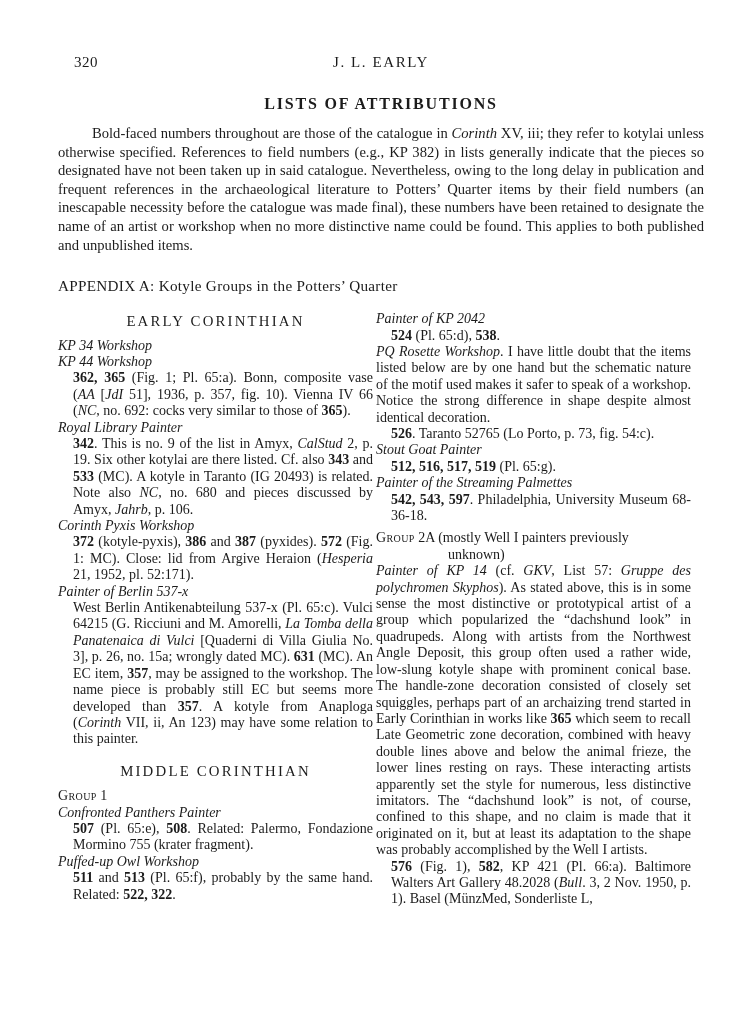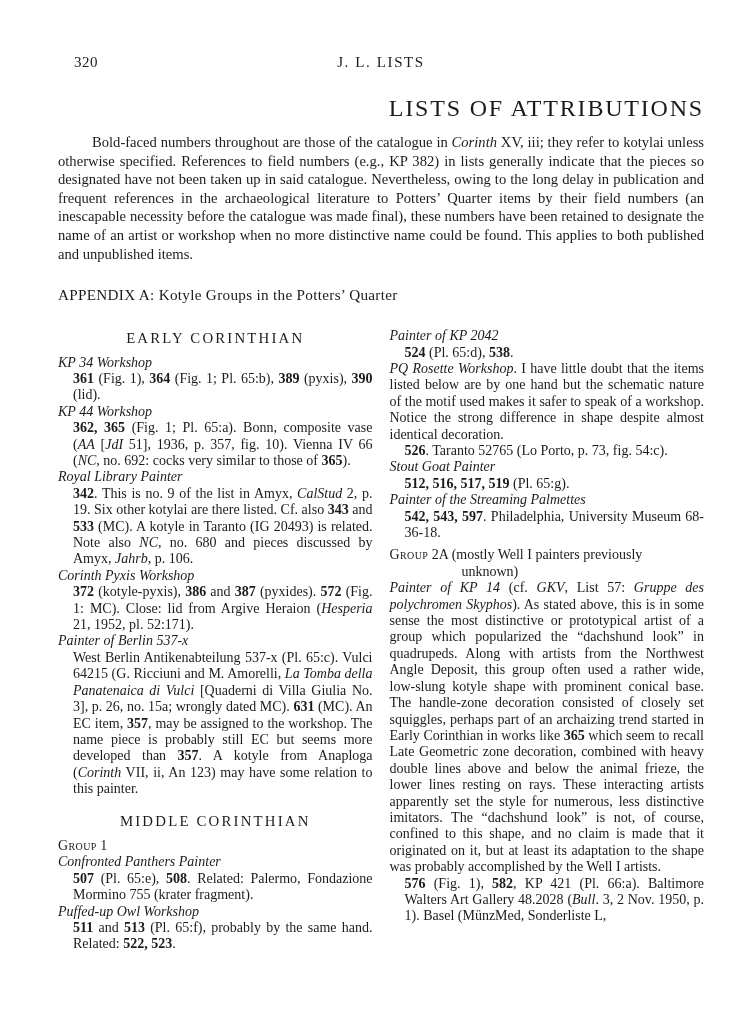--- a/index.html
+++ b/index.html
@@ -19,46 +19,46 @@
     letter-spacing: 1.6px;
     height: 20px;
   }
   .page-number {
     position: absolute;
     left: 16px; top: 0;
     letter-spacing: 0.5px;
   }
 
   .article-title {
-    text-align: right;
-    font-size: 24px;
-    font-weight: 400;
+    text-align: center;
+    font-size: 16px;
+    font-weight: 700;
     letter-spacing: 1.8px;
     margin: 21px 0 0 0;
   }
 
   .intro {
     margin: 11px 0 0 0;
     font-size: 14.6px;
     line-height: 18.6px;
     text-align: justify;
     text-indent: 34px;
   }
 
   .appendix-title {
     margin-top: 23px;
     text-align: left;
     font-size: 15.2px;
     letter-spacing: 0.3px;
   }
 
   .columns {
-    margin-top: 24px;
+    margin-top: 16px;
     display: flex;
-    gap: 17px;
+    gap: 3px;
     font-size: 14px;
     line-height: 16.4px;
   }
   .col { width: 315px; }
 
   .block-heading {
     text-align: center;
     font-size: 14.8px;
     letter-spacing: 2.2px;
     margin: 15px 0 9px 0;
@@ -83,48 +83,47 @@
   .sc { font-variant: small-caps; letter-spacing: 0.4px; }
   b { font-weight: 700; }
 </style>
 </head>
 <body>
 
 <div class="page">
 
   <div class="header-row">
     <span class="page-number">320</span>
-    <span class="running-head">J. L. LISTS</span>
+    <span class="running-head">J. L. EARLY</span>
   </div>
 
   <div class="article-title">LISTS OF ATTRIBUTIONS</div>
 
   <p class="intro">Bold-faced numbers throughout are those of the catalogue in <i>Corinth</i> XV, iii; they refer to kotylai unless otherwise specified. References to field numbers (e.g., KP 382) in lists generally indicate that the pieces so designated have not been taken up in said catalogue. Nevertheless, owing to the long delay in publication and frequent references in the archaeological literature to Potters’ Quarter items by their field numbers (an inescapable necessity before the catalogue was made final), these numbers have been retained to designate the name of an artist or workshop when no more distinctive name could be found. This applies to both published and unpublished items.</p>
 
   <div class="appendix-title">APPENDIX A: Kotyle Groups in the Potters’ Quarter</div>
 
   <div class="columns">
     <div class="col">
         <div class="block block-heading">EARLY CORINTHIAN</div>
         <div class="block block-artist">KP 34 Workshop</div>
-        <div class="block block-body"><b>361</b> (Fig. 1), <b>364</b> (Fig. 1; Pl. 65:b), <b>389</b> (pyxis), <b>390</b> (lid).</div>
         <div class="block block-artist">KP 44 Workshop</div>
         <div class="block block-body"><b>362, 365</b> (Fig. 1; Pl. 65:a). Bonn, composite vase (<i>AA</i> [<i>JdI</i> 51], 1936, p. 357, fig. 10). Vienna IV 66 (<i>NC</i>, no. 692: cocks very similar to those of <b>365</b>).</div>
         <div class="block block-artist">Royal Library Painter</div>
         <div class="block block-body"><b>342</b>. This is no. 9 of the list in Amyx, <i>CalStud</i> 2, p. 19. Six other kotylai are there listed. Cf. also <b>343</b> and <b>533</b> (MC). A kotyle in Taranto (IG 20493) is related. Note also <i>NC</i>, no. 680 and pieces discussed by Amyx, <i>Jahrb</i>, p. 106.</div>
         <div class="block block-artist">Corinth Pyxis Workshop</div>
         <div class="block block-body"><b>372</b> (kotyle-pyxis), <b>386</b> and <b>387</b> (pyxides). <b>572</b> (Fig. 1: MC). Close: lid from Argive Heraion (<i>Hesperia</i> 21, 1952, pl. 52:171).</div>
         <div class="block block-artist">Painter of Berlin 537-x</div>
         <div class="block block-body">West Berlin Antikenabteilung 537-x (Pl. 65:c). Vulci 64215 (G. Ricciuni and M. Amorelli, <i>La Tomba della Panatenaica di Vulci</i> [Quaderni di Villa Giulia No. 3], p. 26, no. 15a; wrongly dated MC). <b>631</b> (MC). An EC item, <b>357</b>, may be assigned to the workshop. The name piece is probably still EC but seems more developed than <b>357</b>. A kotyle from Anaploga (<i>Corinth</i> VII, ii, An 123) may have some relation to this painter.</div>
         <div class="block block-heading">MIDDLE CORINTHIAN</div>
         <div class="block block-group"><span class="sc">Group</span> 1</div>
         <div class="block block-artist">Confronted Panthers Painter</div>
         <div class="block block-body"><b>507</b> (Pl. 65:e), <b>508</b>. Related: Palermo, Fondazione Mormino 755 (krater fragment).</div>
         <div class="block block-artist">Puffed-up Owl Workshop</div>
-        <div class="block block-body"><b>511</b> and <b>513</b> (Pl. 65:f), probably by the same hand. Related: <b>522, 523</b>.</div>
+        <div class="block block-body"><b>511</b> and <b>513</b> (Pl. 65:f), probably by the same hand. Related: <b>522, 322</b>.</div>
       </div>
     <div class="col">
         <div class="block block-artist">Painter of KP 2042</div>
         <div class="block block-body"><b>524</b> (Pl. 65:d), <b>538</b>.</div>
         <div class="block block-paragraph"><i>PQ Rosette Workshop</i>. I have little doubt that the items listed below are by one hand but the schematic nature of the motif used makes it safer to speak of a workshop. Notice the strong difference in shape despite almost identical decoration.</div>
         <div class="block block-body"><b>526</b>. Taranto 52765 (Lo Porto, p. 73, fig. 54:c).</div>
         <div class="block block-artist">Stout Goat Painter</div>
         <div class="block block-body"><b>512, 516, 517, 519</b> (Pl. 65:g).</div>
         <div class="block block-artist">Painter of the Streaming Palmettes</div>
         <div class="block block-body"><b>542, 543, 597</b>. Philadelphia, University Museum 68-36-18.</div>

